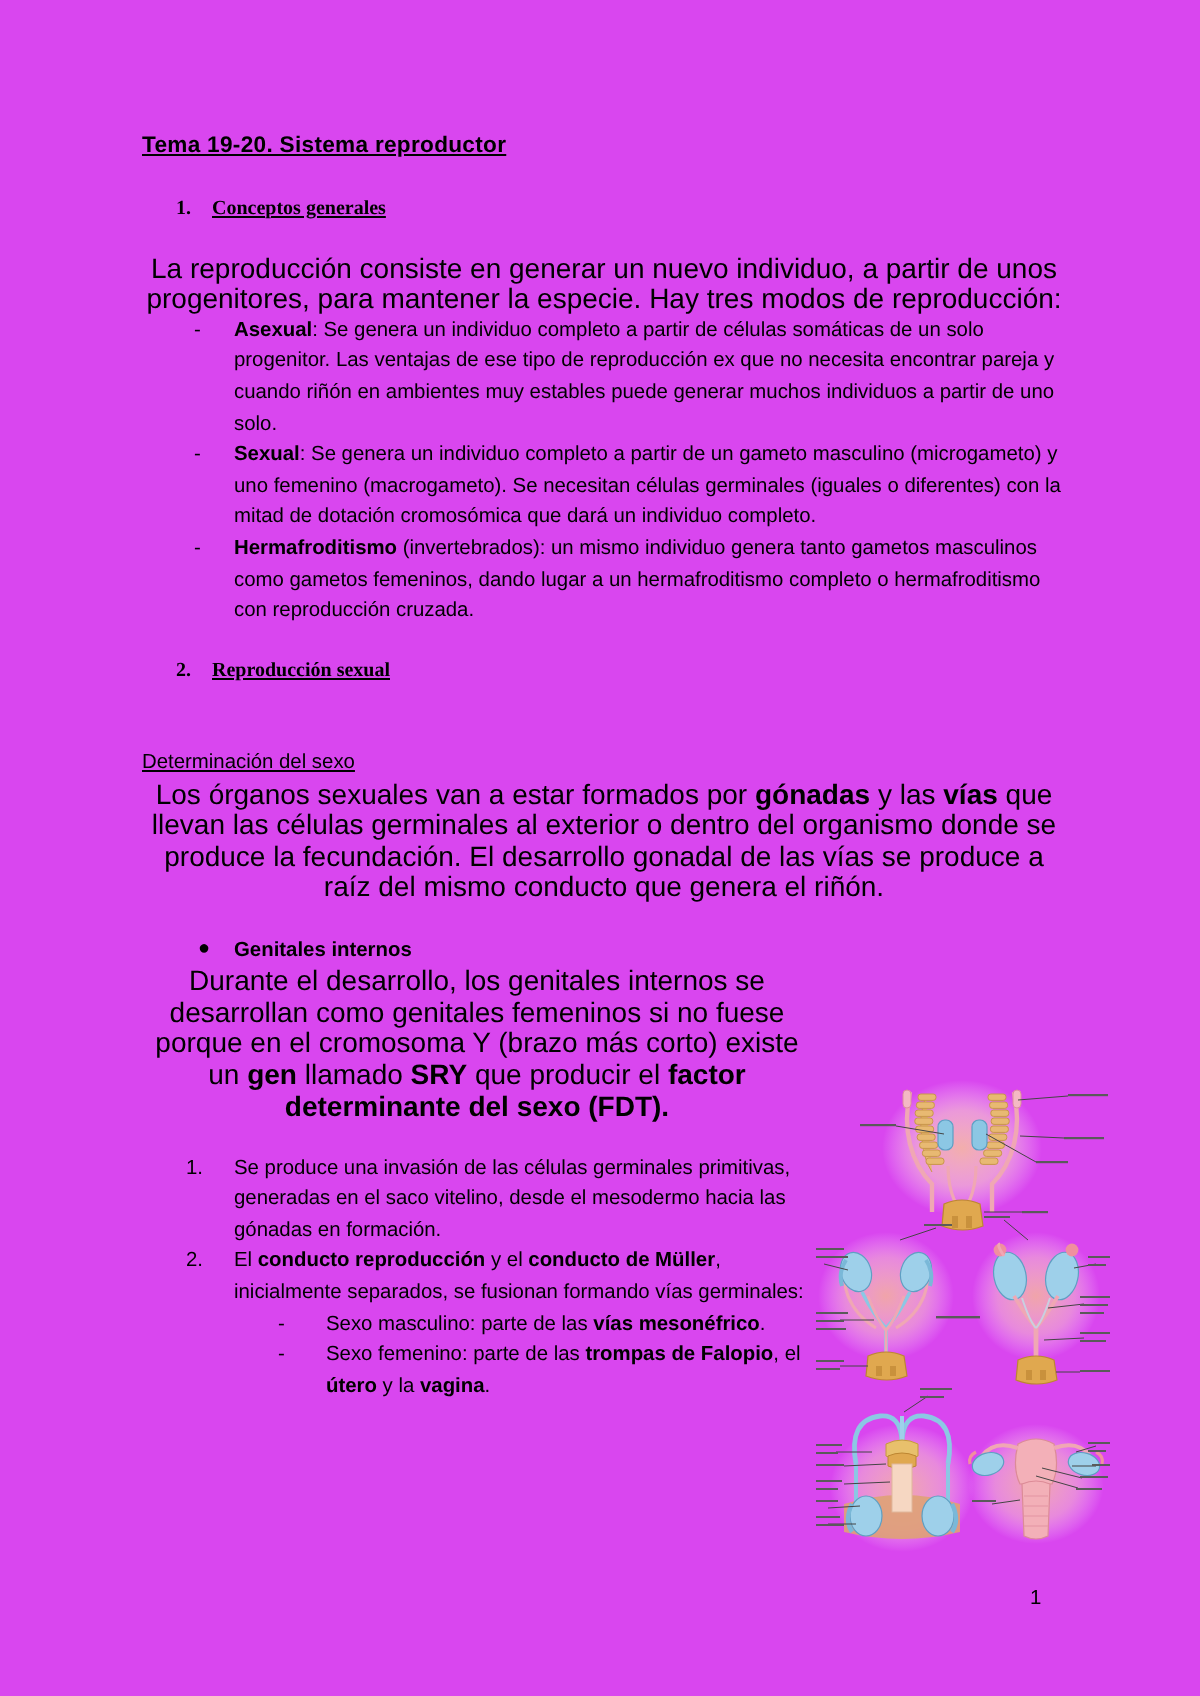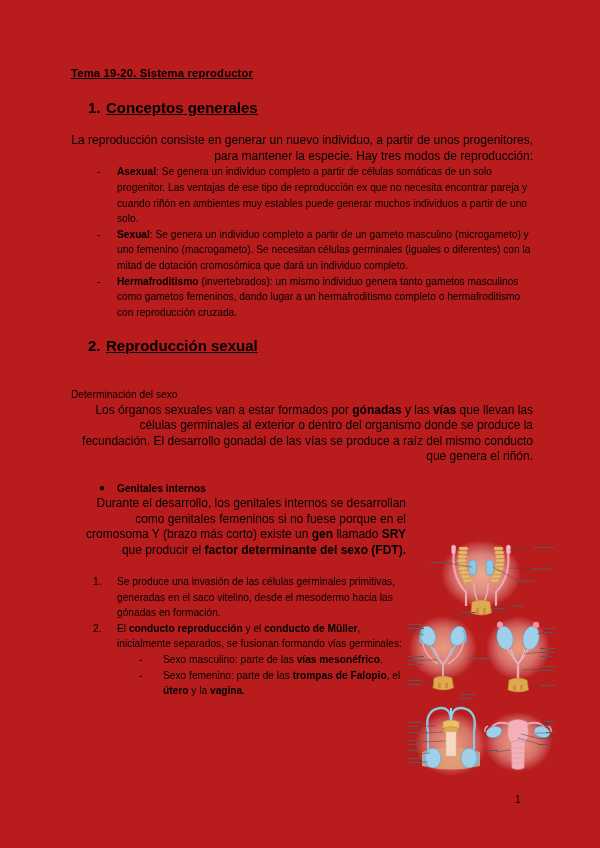--- a/index.html
+++ b/index.html
@@ -8,58 +8,59 @@
     background: #ffffff;
   }
   body {
     font-family: "Liberation Sans", sans-serif;
     color: #000000;
   }
   .page {
     position: relative;
     width: 600px;
     height: 848px;
-    background: #b91c1c;
+    background: #d946ef;
     overflow: hidden;
   }
   .content {
     position: absolute;
     left: 71px;
     top: 66px;
     width: 462px;
   }
   .doc-title {
     font-size: 11.3px;
     font-weight: bold;
     text-decoration: underline;
     letter-spacing: 0.15px;
     margin: 0 0 17px 0;
     line-height: 1.3;
   }
   .num-heading {
-    font-size: 15px;
+    font-size: 10px;
     font-weight: bold;
     margin: 0 0 16px 0;
     padding-left: 17px;
     line-height: 1.3;
+    font-family: Liberation Serif, serif;
   }
   .num-heading .num {
     display: inline-block;
     width: 18px;
     font-weight: bold;
     text-decoration: none;
   }
   .num-heading .htext {
     text-decoration: underline;
   }
   p.body {
-    font-size: 12px;
+    font-size: 14px;
     line-height: 15.6px;
     margin: 0 0 0 0;
-    text-align: right;
+    text-align: center;
   }
   .dash-list {
     margin: 0;
     padding: 0;
     list-style: none;
   }
   .dash-list > li {
     position: relative;
     font-size: 10.2px;
     line-height: 15.6px;
@@ -83,20 +84,21 @@
     padding-left: 46px;
   }
   .sub-dash > li .marker {
     position: absolute;
     left: 26px;
     top: 0;
   }
   .underline-head {
     font-size: 10.2px;
     line-height: 15.6px;
+    text-decoration: underline;
     margin: 0;
   }
   .bullet-head {
     font-size: 10.2px;
     font-weight: bold;
     line-height: 15.6px;
     margin: 0;
     padding-left: 46px;
     position: relative;
   }

